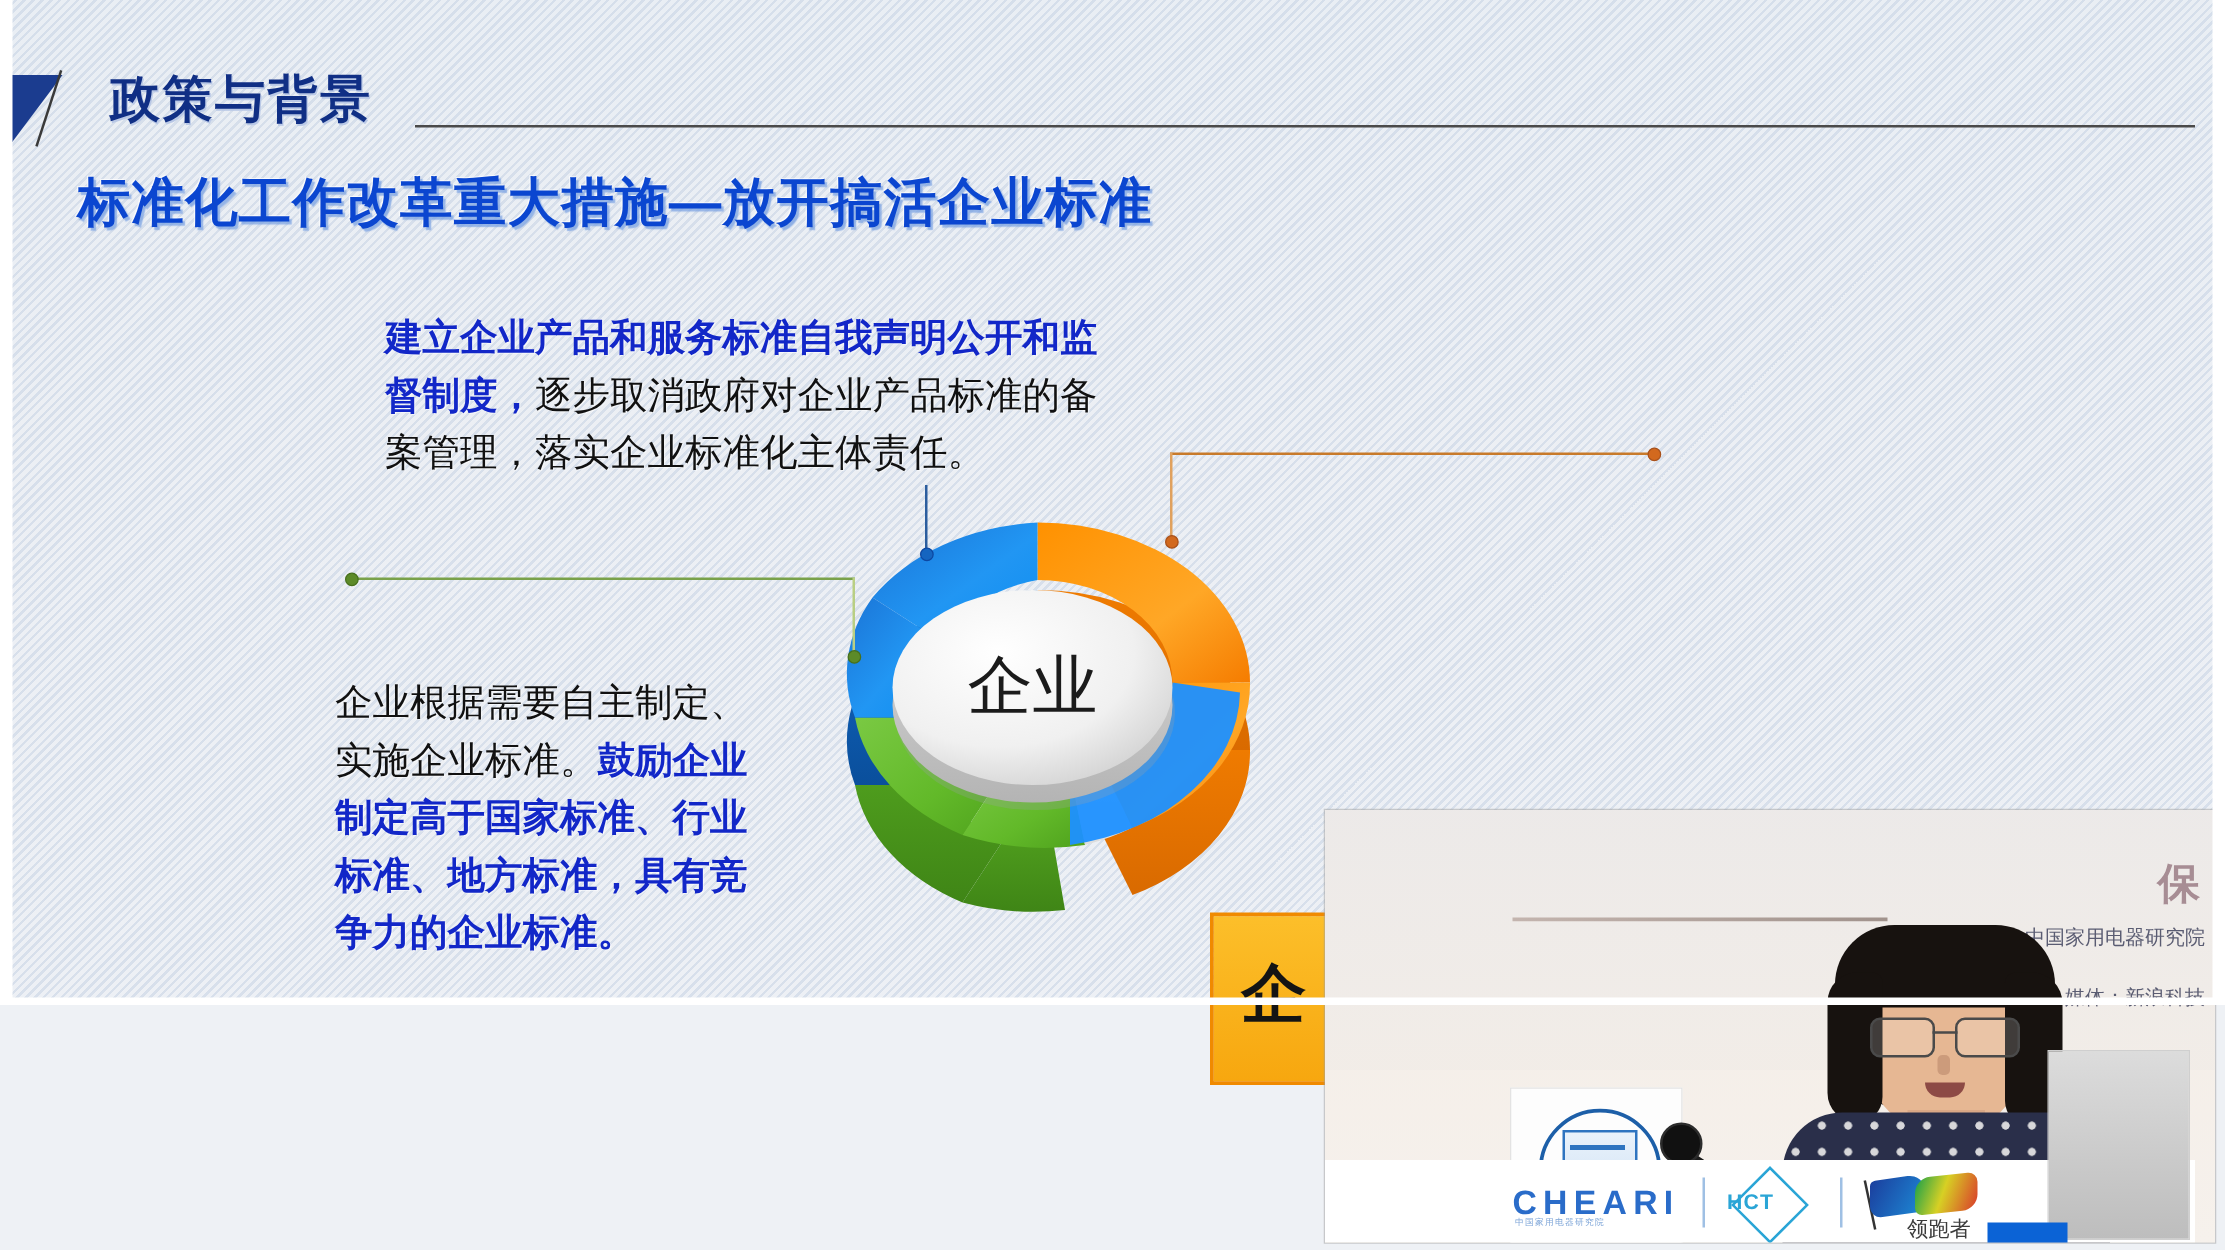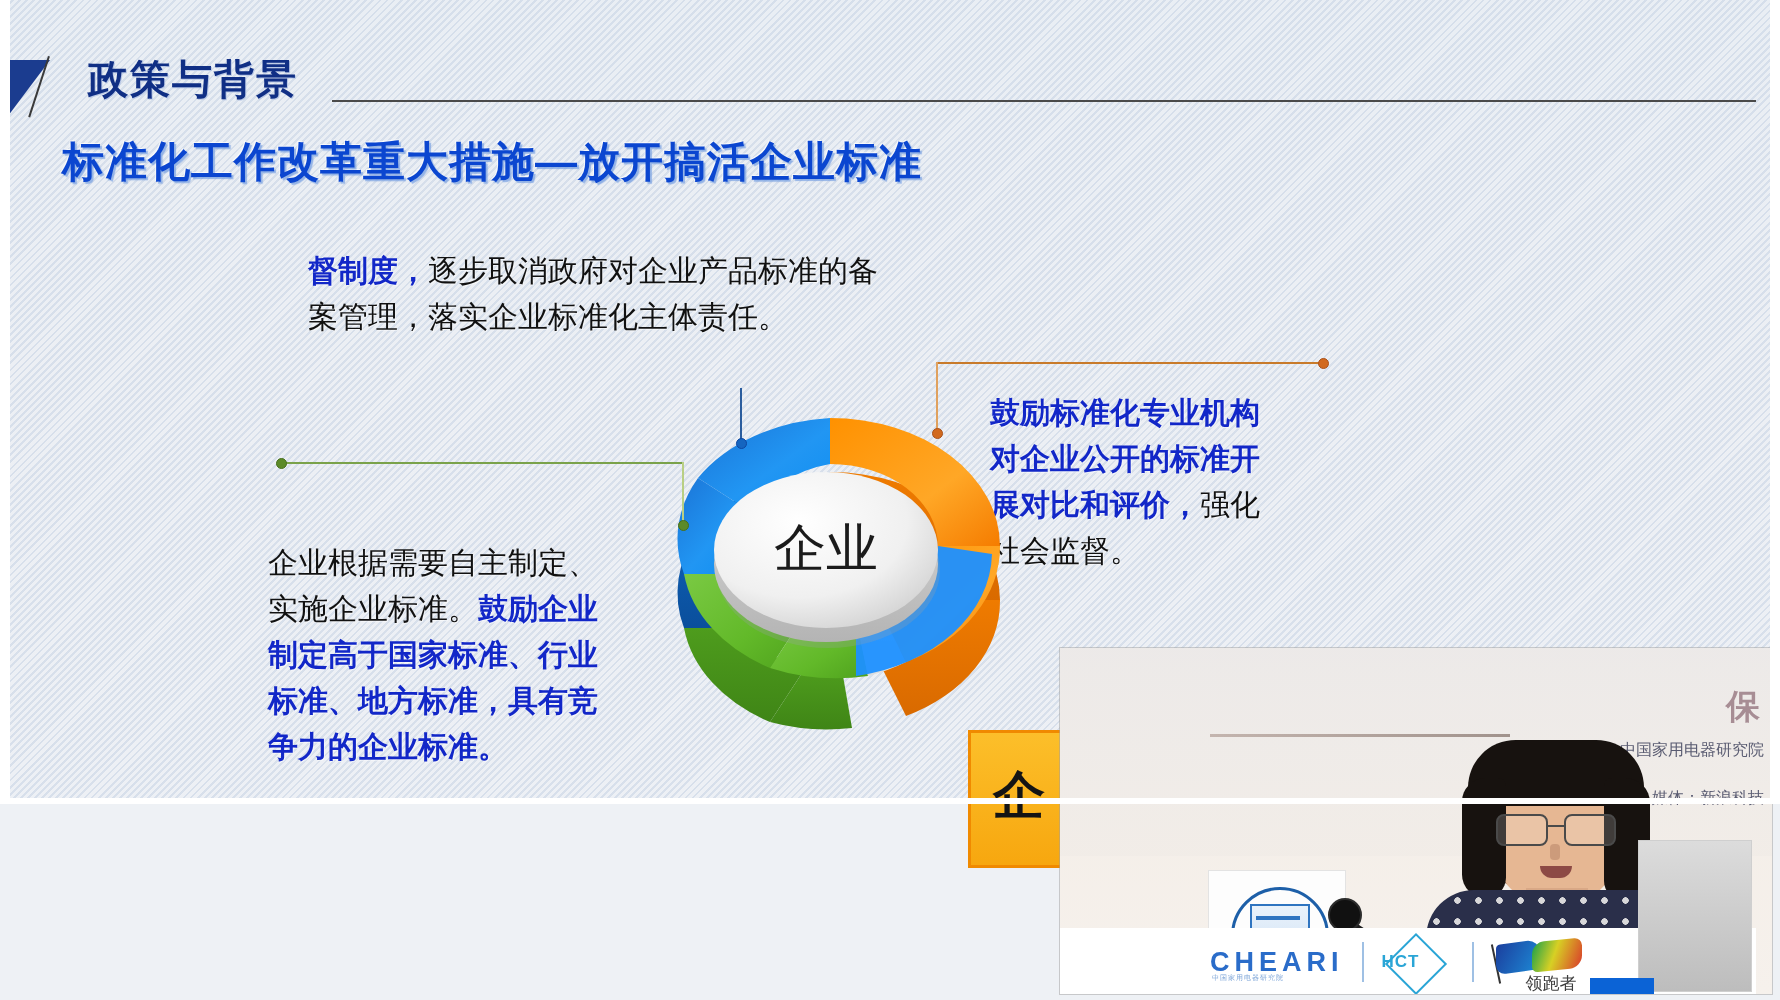--- a/index.html
+++ b/index.html
@@ -292,38 +292,33 @@
       <path d="M318 168 A108 82 0 0 1 236 240 L236 298 A166 126 0 0 0 372 176 Z" fill="#1e90ff" opacity="0.95"></path>
 
       <ellipse cx="208" cy="192" rx="112" ry="78" fill="#9aa0a6" opacity="0.28"></ellipse>
       <ellipse cx="206" cy="186" rx="112" ry="78" fill="url(#gDiscSide)"></ellipse>
       <ellipse cx="206" cy="172" rx="112" ry="78" fill="url(#gDisc)"></ellipse>
       <text id="ring-label" x="206" y="188" text-anchor="middle" font-family="Liberation Sans, sans-serif" font-size="52" fill="#1b1b1b">企业</text>
     </svg>
   </div>
 
   <div class="body-txt" id="txt-top">
+    <span class="ln"><span class="hl">建立企业产品和服务标准自我声明公开和监</span></span>
     <span class="ln"><span class="hl">督制度，</span><span class="pl">逐步取消政府对企业产品标准的备</span></span>
     <span class="ln"><span class="pl">案管理，落实企业标准化主体责任。</span></span>
   </div>
 
   <div class="body-txt" id="txt-left">
     <span class="ln"><span class="pl">企业根据需要自主制定、</span></span>
     <span class="ln"><span class="pl">实施企业标准。</span><span class="hl">鼓励企业</span></span>
     <span class="ln"><span class="hl">制定高于国家标准、行业</span></span>
     <span class="ln"><span class="hl">标准、地方标准，具有竞</span></span>
     <span class="ln"><span class="hl">争力的企业标准。</span></span>
   </div>
 
-  <div class="body-txt" id="txt-right">
-    <span class="ln"><span class="hl">鼓励标准化专业机构</span></span>
-    <span class="ln"><span class="hl">对企业公开的标准开</span></span>
-    <span class="ln"><span class="hl">展对比和评价，</span><span class="pl">强化</span></span>
-    <span class="ln"><span class="pl">社会监督。</span></span>
-  </div>
 
   <div id="orange-card">
     <div class="cap">企</div>
   </div>
 
   <div id="blue-marker"></div>
 
   <div id="video">
     <div id="vbg"></div>
     <div id="vbg2"></div>

